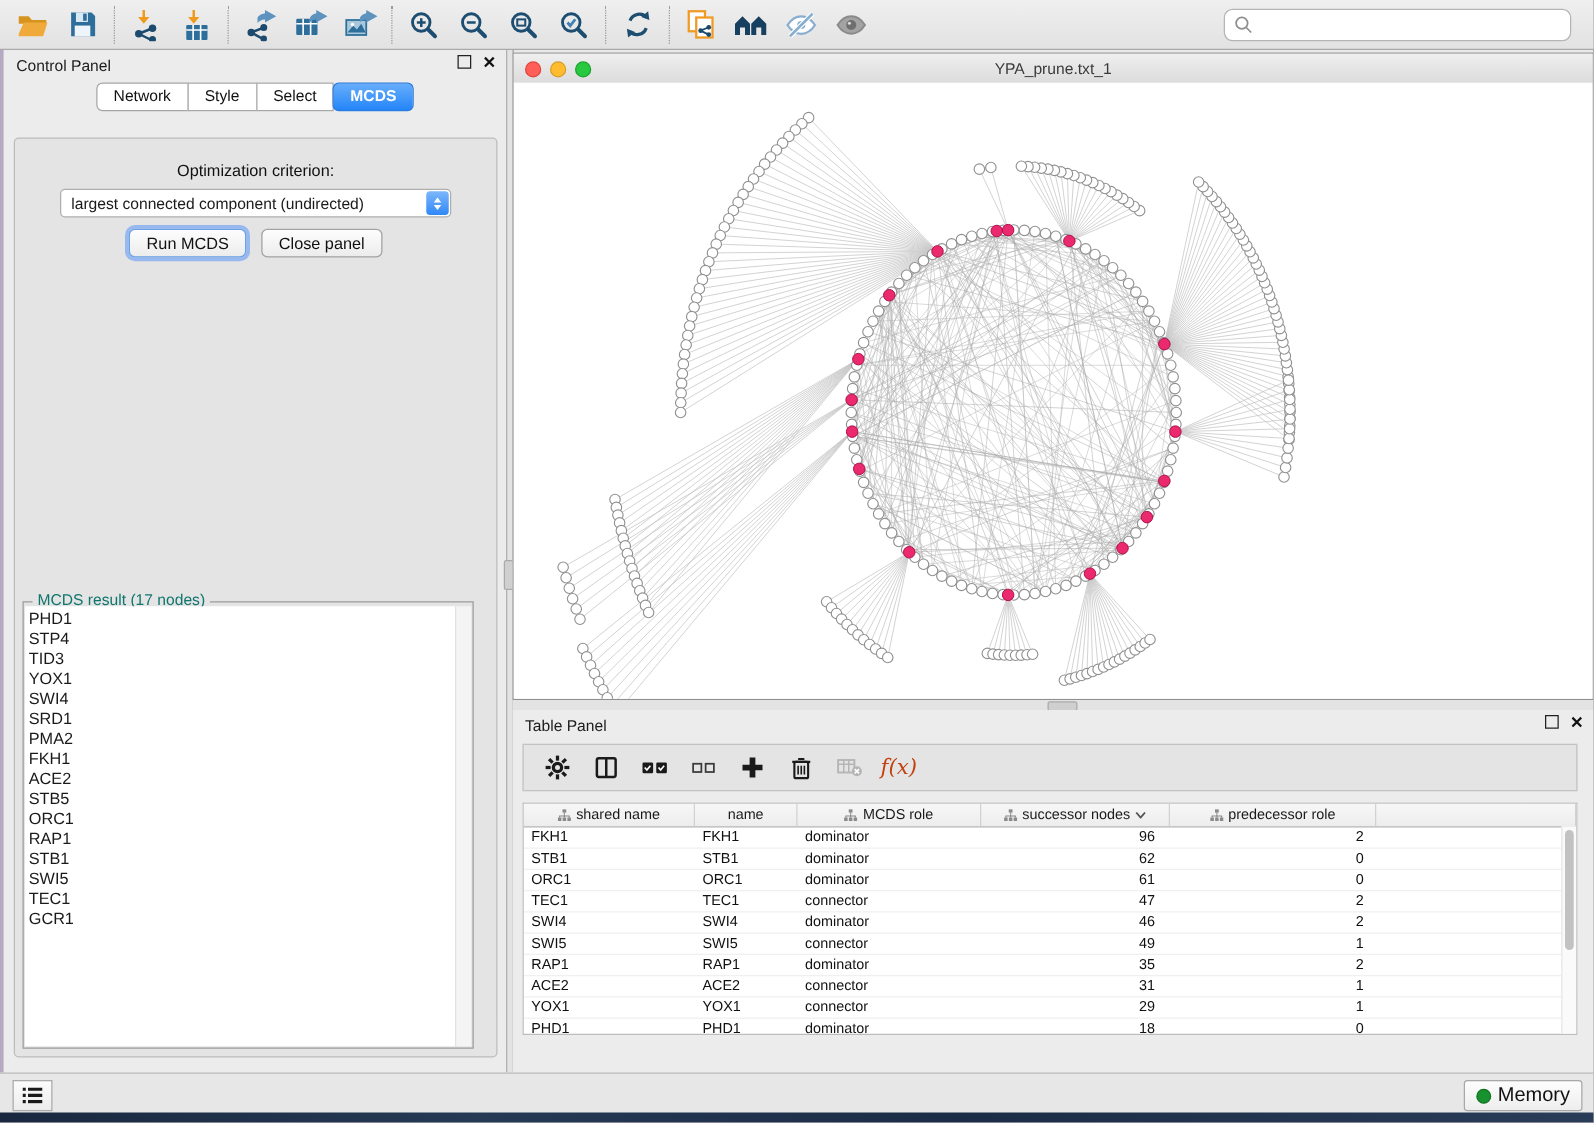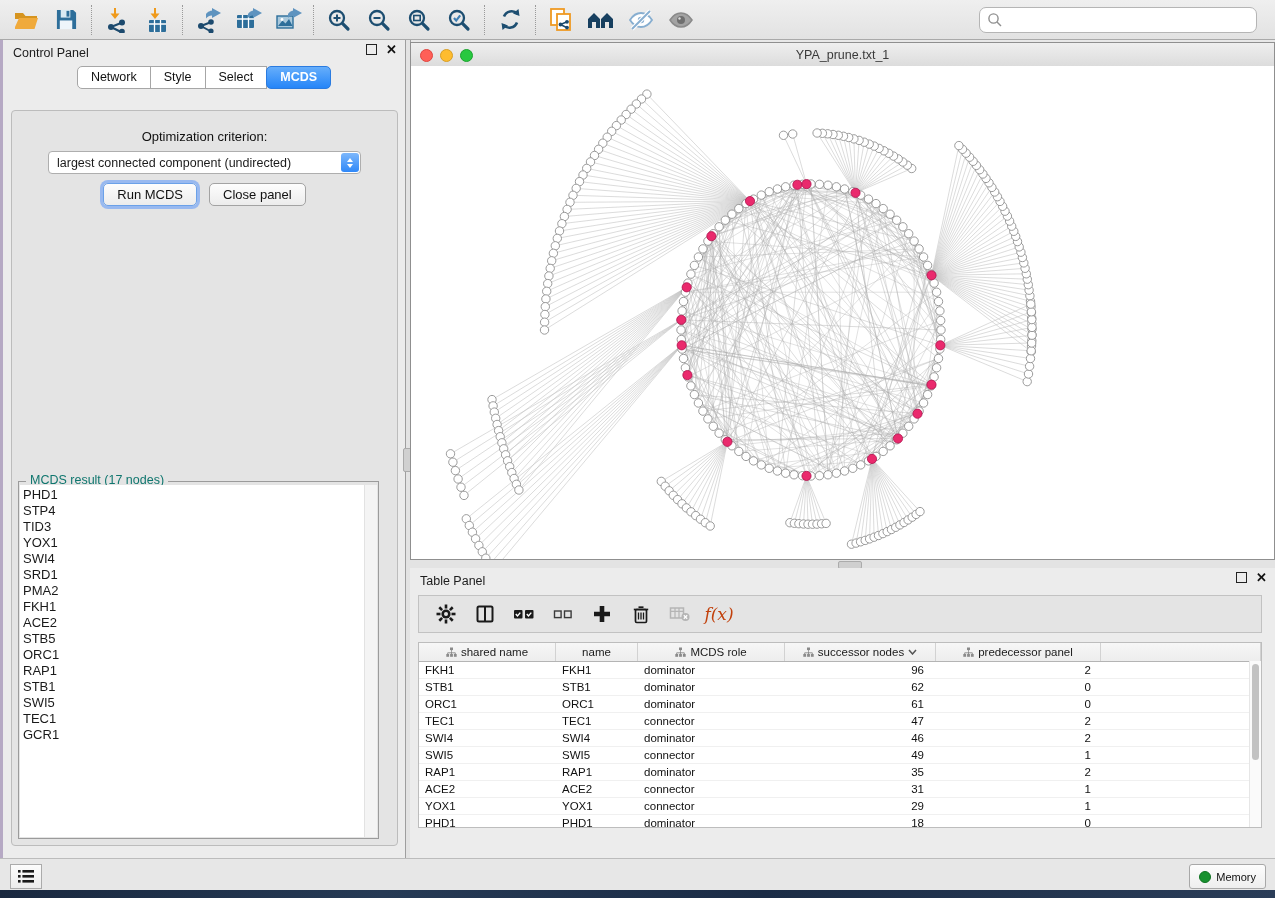--- a/index.html
+++ b/index.html
@@ -75,21 +75,21 @@
   .tr{display:flex;height:16px;line-height:16px;border-bottom:1px solid #f0f0f0;}
   .td{box-sizing:border-box;overflow:hidden;white-space:nowrap;font-size:11.5px;color:#111;}
   #tscroll{position:absolute;right:0px;top:18px;bottom:0;width:11px;background:#fafafa;border-left:1px solid #e6e6e6;}
   #tthumb{position:absolute;left:1.5px;top:3px;width:7px;height:96px;background:#c2c2c2;border-radius:4px;}
   #tp-tabs{position:absolute;left:0;right:0;top:264px;display:flex;justify-content:center;}
   
   #status-bar{position:absolute;left:0;top:858px;width:1275px;height:32px;background:#e7e7e7;border-top:1px solid #bcbcbc;}
   #list-btn{position:absolute;left:10px;top:5px;width:30px;height:23px;background:linear-gradient(#fcfcfc,#ececec);
             border:1px solid #ababab;display:flex;align-items:center;justify-content:center;}
   #memory-btn{position:absolute;right:9px;top:5px;height:23px;background:linear-gradient(#fdfdfd,#eee);border:1px solid #a8a8a8;
-              border-radius:3px;display:flex;align-items:center;gap:5px;padding:0 9px;font-size:11px;color:#111;}
+              border-radius:3px;display:flex;align-items:center;gap:5px;padding:0 9px;font-size:16px;color:#111;}
   .green-dot{width:10px;height:10px;border-radius:50%;background:#18912f;border:1px solid #0f7322;}
   svg{display:block;}
 </style>
 </head>
 <body>
 
 <div id="root">
 
   <div id="toolbar">
     <div class="tbtn">
@@ -1220,21 +1220,21 @@
           <div class="th" style="width: 165px;">
             <svg width="11" height="11" viewBox="0 0 11 11">
               <g fill="#8a8a8a">
                 <rect x="4" y="0.5" width="3" height="2.6"></rect>
                 <rect x="0.3" y="7" width="2.8" height="2.8"></rect>
                 <rect x="4.1" y="7" width="2.8" height="2.8"></rect>
                 <rect x="7.9" y="7" width="2.8" height="2.8"></rect>
               </g>
               <path d="M5.5 3.1v1.7M1.7 7v-1.2h7.6V7M5.5 5v2" stroke="#8a8a8a" fill="none" stroke-width="0.9"></path>
             </svg>
-            <span>predecessor panel</span>
+            <span>predecessor role</span>
           </div>
           <div class="th" style="flex: 1 1 0%;"></div>
         </div>
       <div id="tbody">
           <div class="tr">
             <div class="td" style="width: 137px; padding-left: 6px;">FKH1</div>
             <div class="td" style="width: 82px; padding-left: 6px;">FKH1</div>
             <div class="td" style="width: 147px; padding-left: 6px;">dominator</div>
             <div class="td" style="width: 151px; text-align: right; padding-right: 12px;">96</div>
             <div class="td" style="width: 165px; text-align: right; padding-right: 10px;">2</div>

